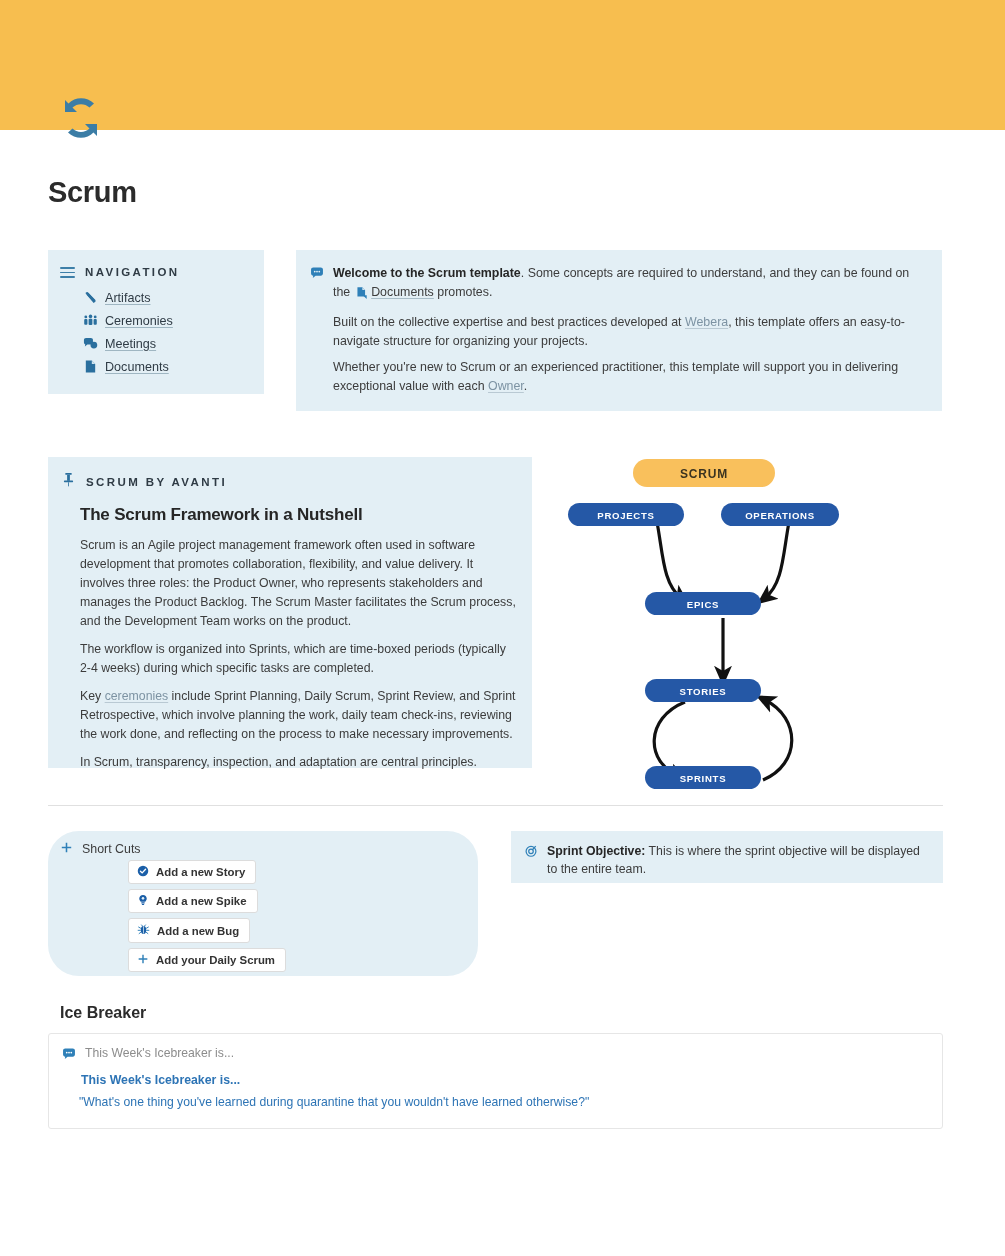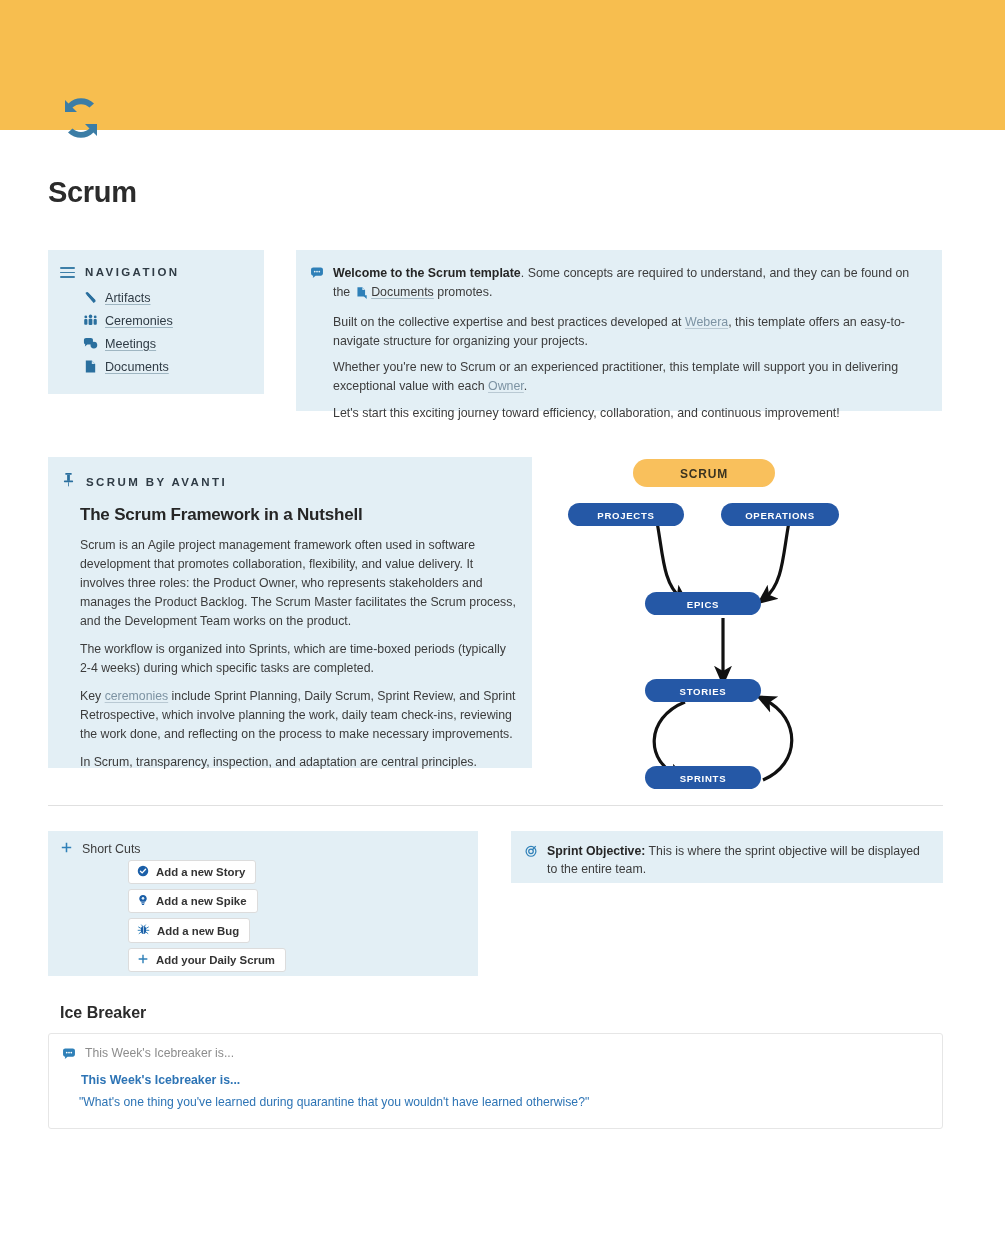--- a/index.html
+++ b/index.html
@@ -99,21 +99,21 @@
   
   .diagram { position: absolute; left: 545px; top: 450px; width: 330px; height: 350px; }
 
   
   .divider {
     position: absolute; left: 48px; top: 805px; width: 895px; height: 1px;
     background: #e0e0e0;
   }
 
   
-  .shortcuts-panel { left: 48px; top: 831px; width: 430px; height: 145px; }
+  .shortcuts-panel { left: 48px; top: 831px; width: 430px; height: 145px; border-radius: 31px; }
   .sc-head {
     position: absolute; left: 12px; top: 9px;
     display: flex; align-items: center; gap: 9px;
   }
   .sc-head-label { font-size: 12.4px; color: #3c3c3c; }
   .sc-list { position: absolute; left: 80px; top: 29px; }
   .sc-btn {
     display: inline-flex; align-items: center; gap: 7px;
     background: #ffffff; border: 1px solid #dcdcdc; border-radius: 3px;
     padding: 4px 10px 4px 8px; margin-bottom: 5px;
@@ -253,21 +253,20 @@
                   <path fill="#cfe4ef" d="M9 1.6 L12.4 5 L9 5 Z"></path>
                   <path fill="#2f80b8" d="M9.6 11.4 L14.4 11.4 L14.4 16 Z"></path>
                 </svg></span>
             <a class="link-ul">Documents</a>
             <span>promotes.</span>
           </p>
           <p><span>Built on the collective expertise and best practices developed at</span>
             <a class="link-gray">Webera</a><span>, this template offers an easy-to-navigate structure for organizing your projects.</span></p>
           <p><span>Whether you're new to Scrum or an experienced practitioner, this template will support you in delivering exceptional value with each</span>
             <a class="link-gray">Owner</a><span>.</span></p>
-          <p>Let's start this exciting journey toward efficiency, collaboration, and continuous improvement!</p>
         </div>
       </div>
     </div>
   </div>
 
   <div class="panel avanti-panel">
     <div class="avanti-head">
       <span>
         <svg width="13" height="15" viewBox="0 0 16 18">
             <g fill="#2a6f9e">

